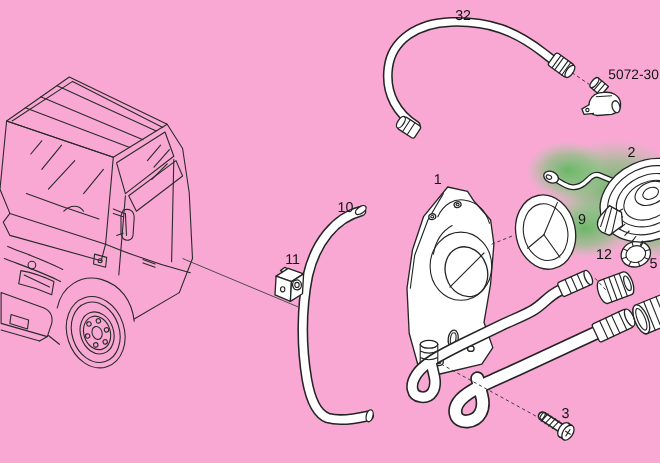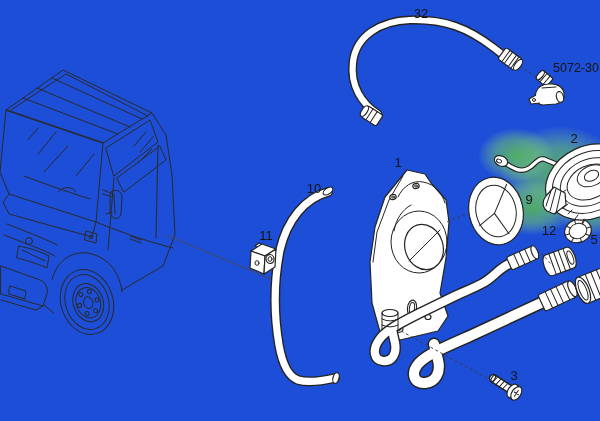--- a/index.html
+++ b/index.html
@@ -1,17 +1,17 @@
 <!DOCTYPE html>
 <html><head>
 <meta charset="utf-8">
 <style>
   html,body{margin:0;padding:0;background:#ffffff;}
   body{width:600px;height:421px;overflow:hidden;font-family:"Liberation Sans",sans-serif;}
-  .stage{position:relative;width:600px;height:421px;background:#1d4ed8;}
+  .stage{position:relative;width:600px;height:421px;background:#f9a8d4;}
   svg{display:block;}
   text{font-family:"Liberation Sans",sans-serif;fill:#141414;}
   .ln{stroke:#2a2a2a;stroke-width:1;fill:none;stroke-linecap:round;stroke-linejoin:round;}
   .pt{stroke:#242424;stroke-width:1.2;fill:#ffffff;stroke-linejoin:round;}
   .pn{stroke:#242424;stroke-width:1;fill:none;stroke-linecap:round;}
   .to{fill:none;stroke:#242424;stroke-linecap:round;stroke-linejoin:round;}
   .ti{fill:none;stroke:#ffffff;stroke-linecap:round;stroke-linejoin:round;}
   .dash{stroke:#3a3a3a;stroke-width:0.9;fill:none;stroke-dasharray:3,2.6;}
 </style>
 </head>

